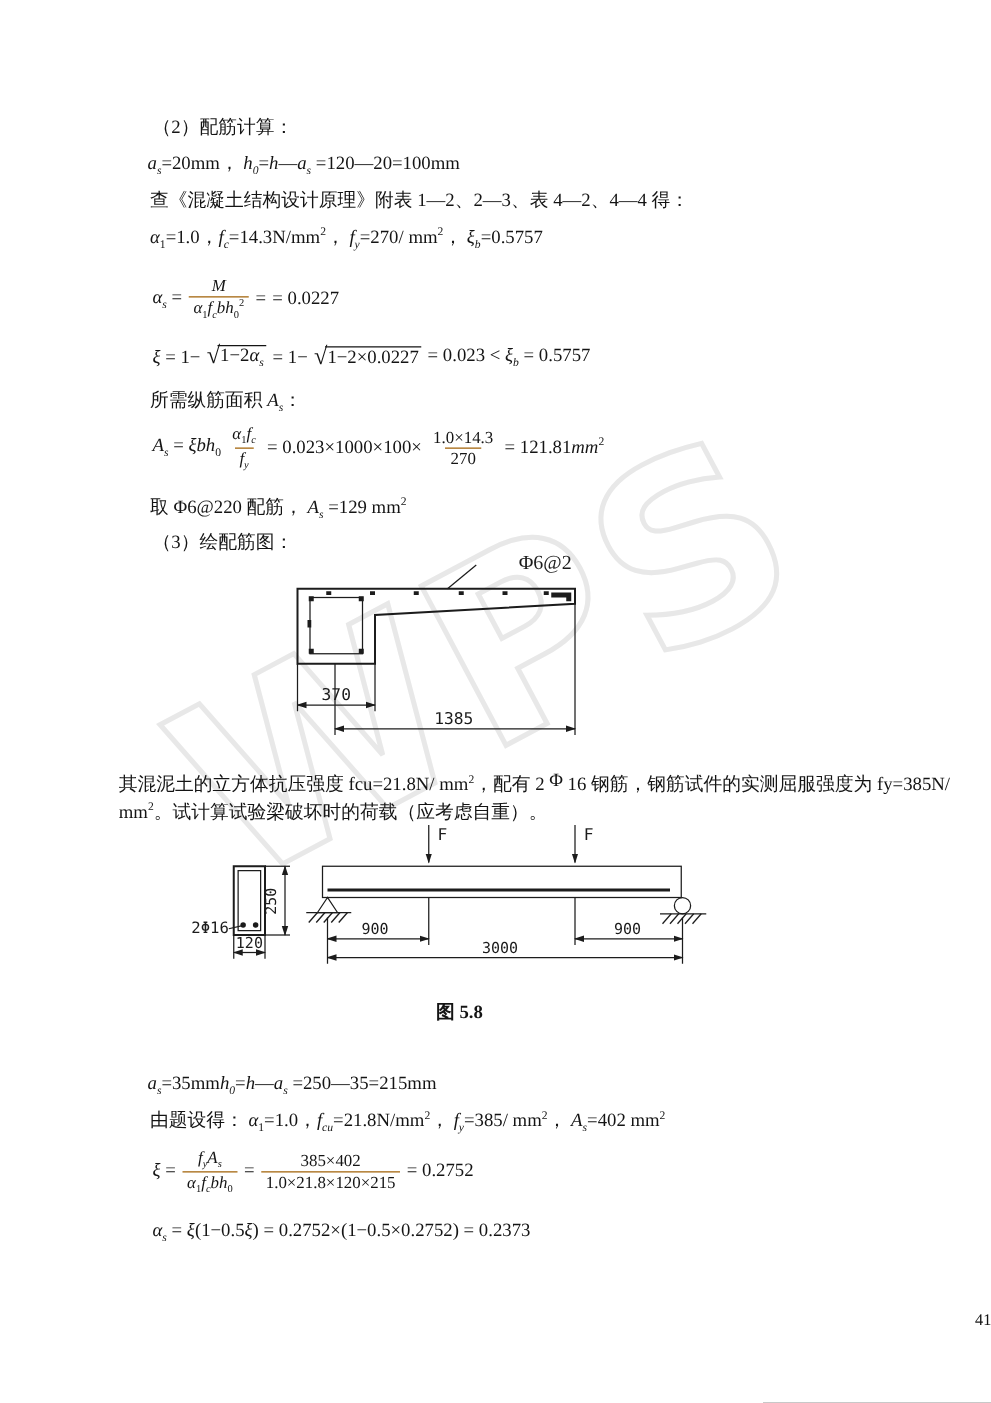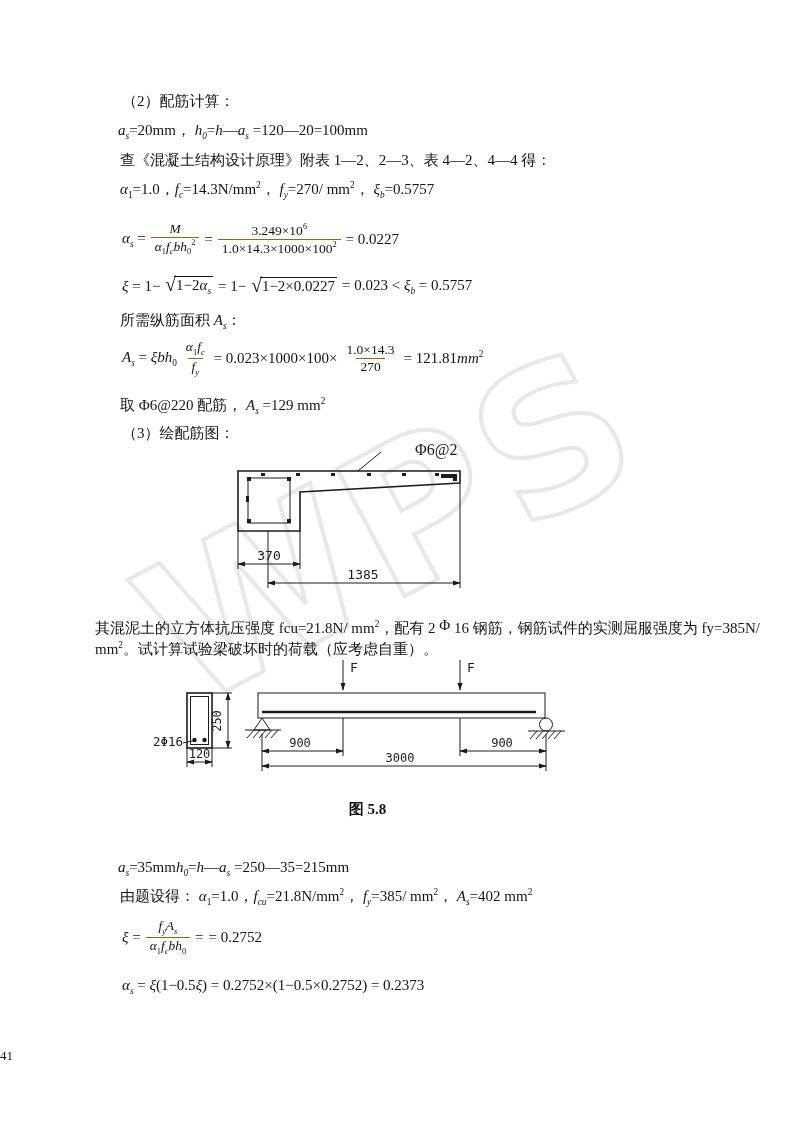--- a/index.html
+++ b/index.html
@@ -22,21 +22,21 @@
   sub,sup{font-size:0.62em;}
   .it{font-style:italic;}
   .rebar{vertical-align:0.22em;}
   
   svg{position:absolute;z-index:2;overflow:visible;}
   svg .ln{stroke:#1c1c1c;stroke-width:1;fill:none;}
   svg .thick{stroke:#1c1c1c;stroke-width:2.4;fill:none;}
   svg .fill{fill:#1c1c1c;stroke:none;}
   svg text{font-family:"DejaVu Sans Mono",monospace;fill:#1c1c1c;}
   svg text.serif{font-family:"Liberation Serif",serif;}
-  .pagenum{position:absolute;left:0;width:793px;text-align:left;font-size:13px;z-index:2;}
+  .pagenum{position:absolute;left:0;width:793px;text-align:right;font-size:13px;z-index:2;}
   .caption{position:absolute;text-align:center;z-index:2;}
 </style>
 </head>
 <body>
 
 <div class="page">
 
   <div class="wm">WPS</div>
 
   <div class="abs" style="left:122px;top:92px;">（2）配筋计算：</div>
@@ -44,24 +44,20 @@
   <div class="abs" style="left:120px;top:151px;">查《混凝土结构设计原理》附表 1—2、2—3、表 4—2、4—4 得：</div>
   <div class="abs" style="left:120px;top:180px;"><span class="it">α</span><sub>1</sub><span>=1.0，</span><span class="it">f</span><sub class="it">c</sub><span>=14.3N/mm</span><sup>2</sup><span>，  </span><span class="it">f</span><sub class="it">y</sub><span>=270/ mm</span><sup>2</sup><span>，  </span><span class="it">ξ</span><sub class="it">b</sub><span>=0.5757</span></div>
 
   <div class="abs formula" style="left:122px;top:221px;">
     <span><span class="it">α</span><sub class="it">s</sub><span> =</span></span>
     <span class="frac">
       <span class="num"><span class="it">M</span></span>
       <span class="den"><span class="it">α</span><sub>1</sub><span class="it">f</span><sub class="it">c</sub><span class="it">bh</span><sub>0</sub><sup>2</sup></span>
     </span>
     <span><span>=</span></span>
-    <span class="frac">
-      <span class="num"><span>3.249×10</span><sup>6</sup></span>
-      <span class="den"><span>1.0×14.3×1000×100</span><sup>2</sup></span>
-    </span>
     <span><span>= 0.0227</span></span>
   </div>
 
   <div class="abs formula" style="left:122px;top:276px;">
     <span><span class="it">ξ</span><span> = 1−</span></span>
     <span class="sqrt">
         <span class="rad"><span>√</span></span>
         <span class="rc"><span>1−2</span><span class="it">α</span><sub class="it">s</sub></span>
       </span>
     <span><span> = 1−</span></span>
@@ -220,19 +216,23 @@
   <div class="abs" style="left:118px;top:859px;"><span class="it">a</span><sub class="it">s</sub><span>=35mm</span><span class="it">h</span><sub class="it">0</sub><span>=</span><span class="it">h</span><span>—</span><span class="it">a</span><sub class="it">s</sub><span> =250—35=215mm</span></div>
   <div class="abs" style="left:120px;top:887px;"><span>由题设得： </span><span class="it">α</span><sub>1</sub><span>=1.0，</span><span class="it">f</span><sub class="it">cu</sub><span>=21.8N/mm</span><sup>2</sup><span>，  </span><span class="it">f</span><sub class="it">y</sub><span>=385/ mm</span><sup>2</sup><span>，  </span><span class="it">A</span><sub class="it">s</sub><span>=402 mm</span><sup>2</sup></div>
 
   <div class="abs formula" style="left:122px;top:918px;">
     <span><span class="it">ξ</span><span> =</span></span>
     <span class="frac">
       <span class="num"><span class="it">f</span><sub class="it">y</sub><span class="it">A</span><sub class="it">s</sub></span>
       <span class="den"><span class="it">α</span><sub>1</sub><span class="it">f</span><sub class="it">c</sub><span class="it">bh</span><sub>0</sub></span>
     </span>
     <span><span>=</span></span>
+    <span class="frac">
+      <span class="num"><span>385×402</span></span>
+      <span class="den"><span>1.0×21.8×120×215</span></span>
+    </span>
     <span><span>= 0.2752</span></span>
   </div>
 
   <div class="abs" style="left:122px;top:977px;"><span class="it">α</span><sub class="it">s</sub><span> = </span><span class="it">ξ</span><span>(1−0.5</span><span class="it">ξ</span><span>) = 0.2752×(1−0.5×0.2752) = 0.2373</span></div>
 
   <div class="pagenum" style="top:1048px;">41</div>
 </div>
 
 </body></html>

